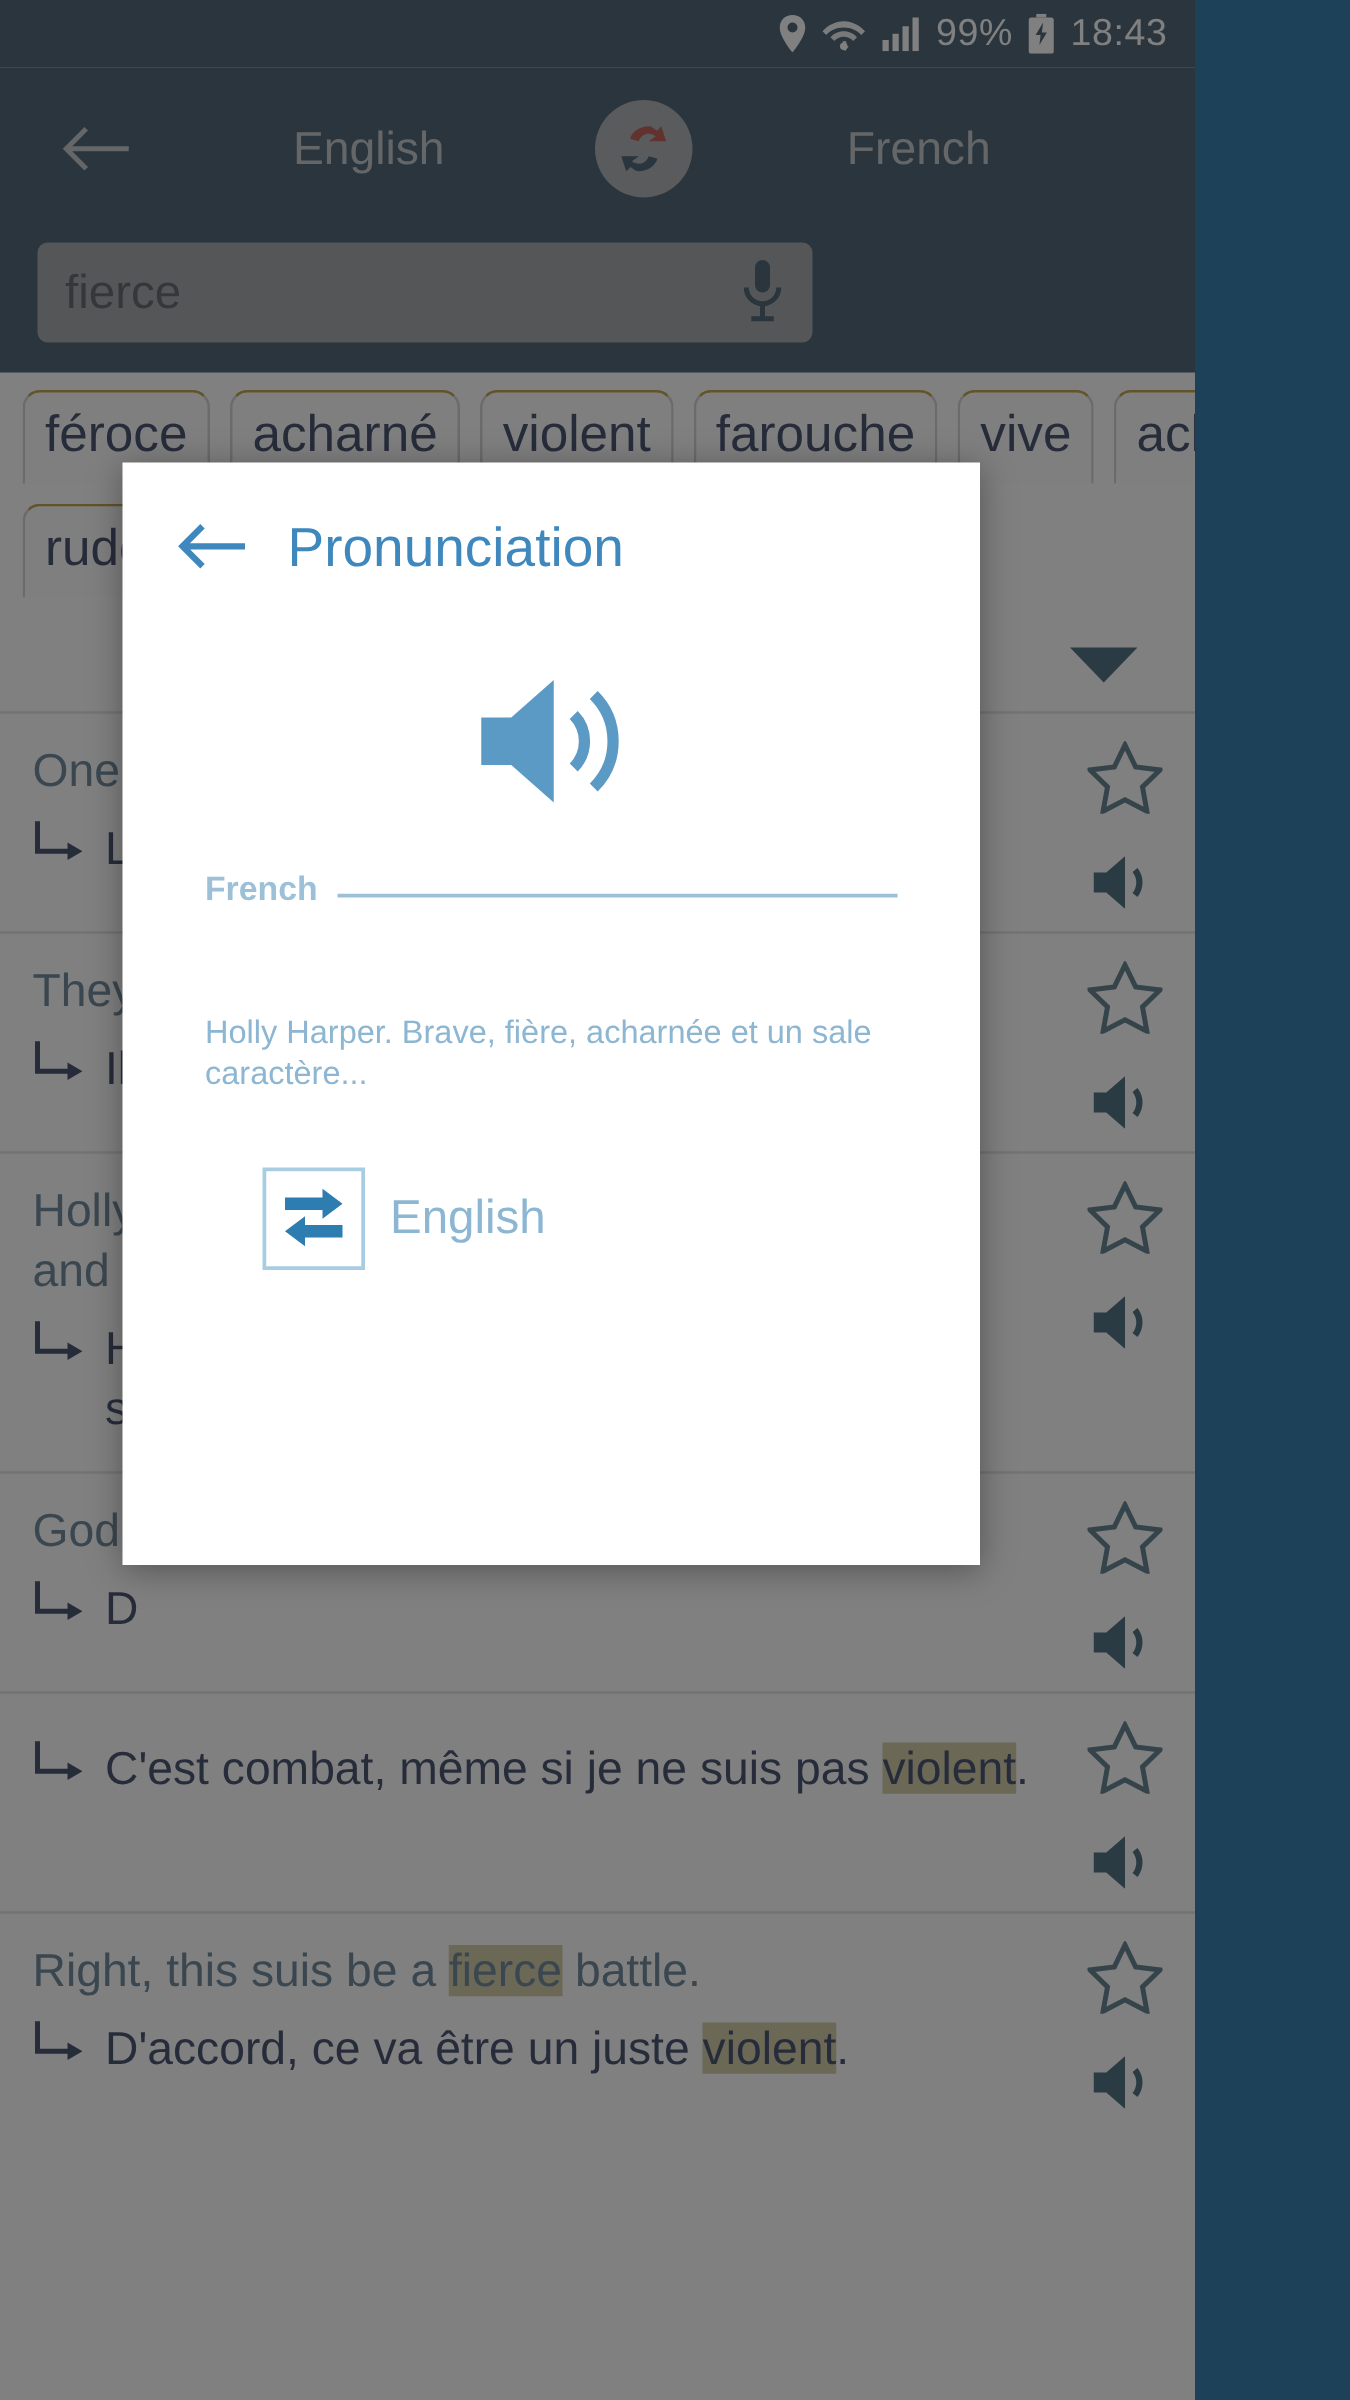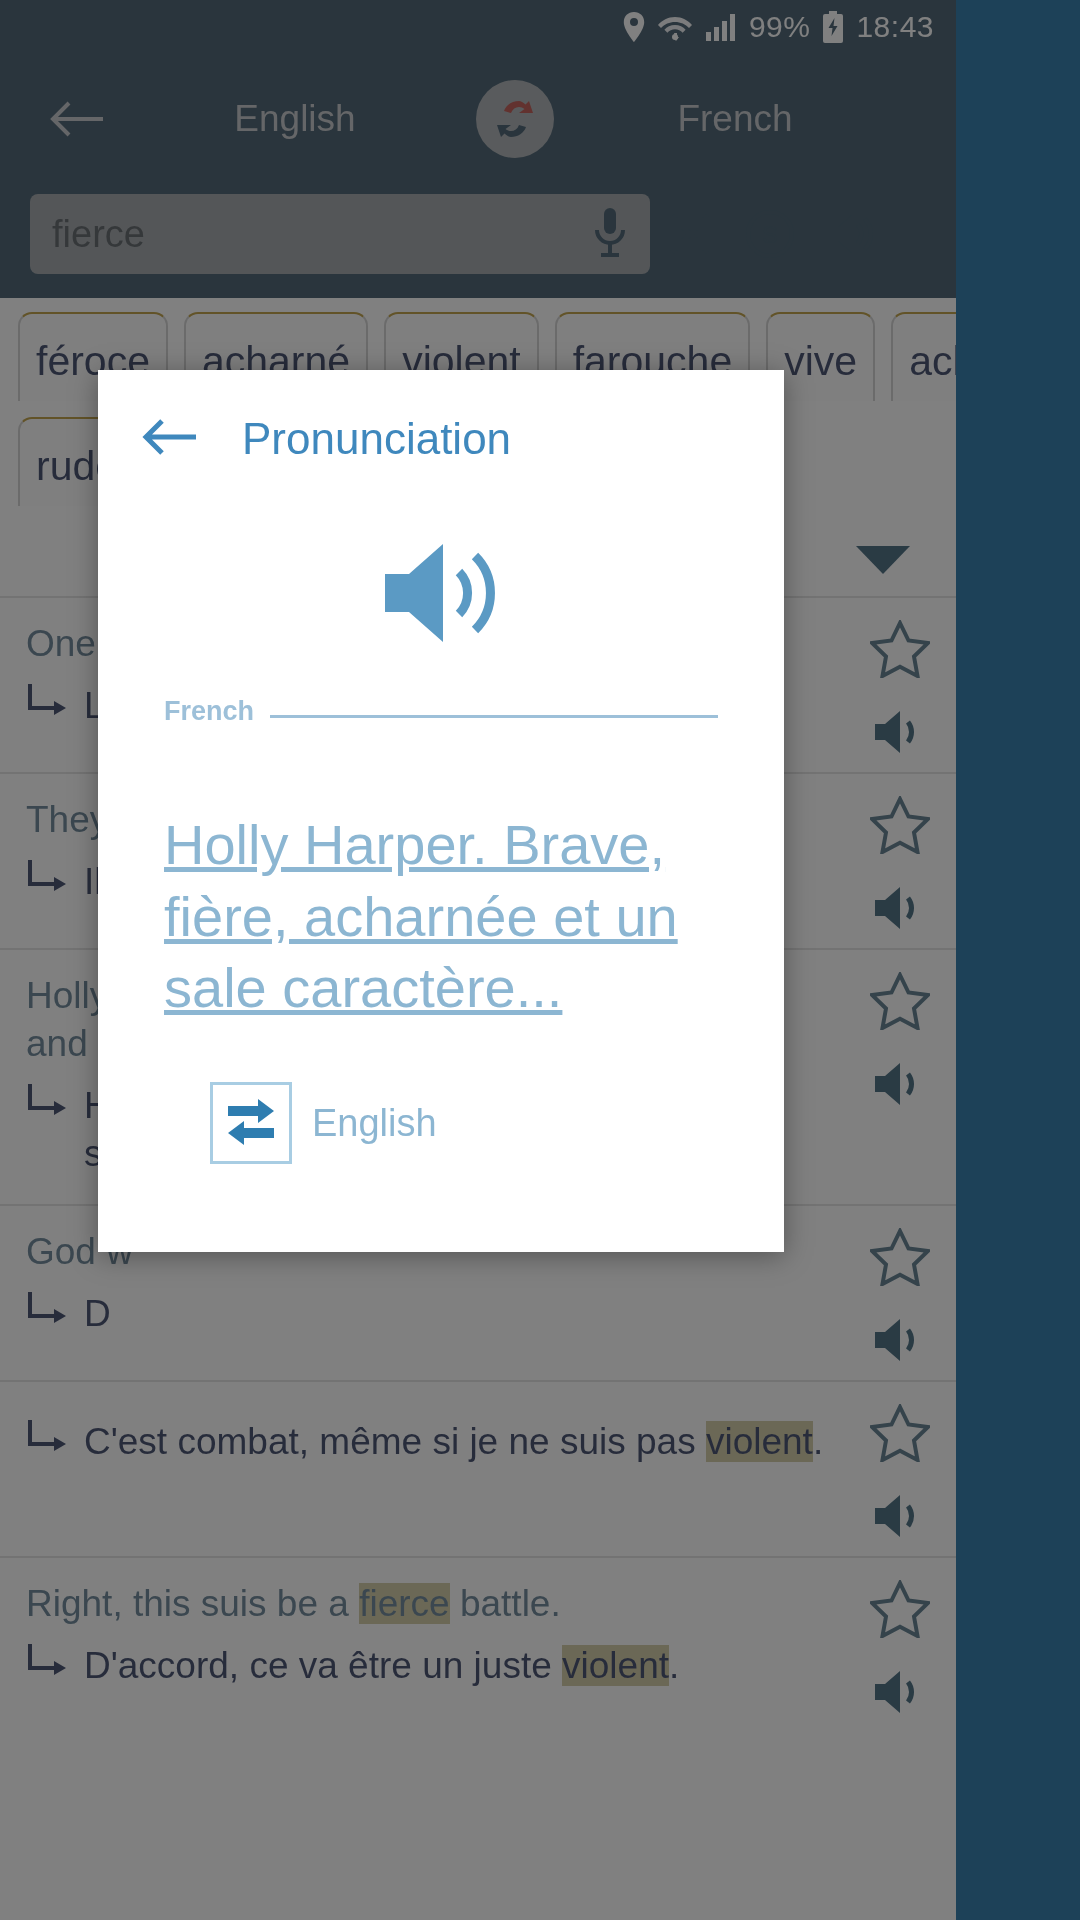--- a/index.html
+++ b/index.html
@@ -46,21 +46,21 @@
   }
   .searchbox .q { flex:1; font-size:38px; color:#3c4349; }
   .topicon { width:80px; display:flex; align-items:center; justify-content:center; color:#1d3b50; }
 
   .chipsarea { background:#ffffff; padding:14px 18px 8px 18px; }
   .chiprow { display:flex; gap:16px; margin-bottom:16px; }
   .chip {
     border:2px solid #b08a1a; border-bottom:none; border-left-color:#c9c9c9;
     border-right-color:#c9c9c9;
     border-radius:14px 14px 0 0;
-    padding:24px 16px 16px 16px;
+    padding:10px 16px 16px 16px;
     font-size:41px; color:#15224a;
     background:#fdfdfd;
     white-space:nowrap;
   }
 
   .caretrow { display:flex; justify-content:flex-end; padding:14px 46px 16px 0; }
 
   .ex {
     border-top:2px solid #dcdcdc;
     padding:22px 0 26px 0;
@@ -80,28 +80,28 @@
 
   
   #scrim { position:absolute; inset:0; background:rgba(50,50,50,0.62); }
 
   
   #dialog {
     position:absolute; left:98px; top:370px; width:686px; height:882px;
     background:#ffffff;
     box-shadow:0 4px 26px rgba(0,0,0,0.35);
   }
-  .dlg-head { display:flex; align-items:center; padding:44px 0 0 44px; gap:44px; }
+  .dlg-head { display:flex; align-items:center; padding:44px 0 0 44px; gap:32px; }
   .dlg-title { font-size:44px; color:#3f88bd; }
   .dlg-speaker { display:flex; justify-content:center; margin-top:78px; }
   .dlg-langrow { display:flex; align-items:flex-end; padding:52px 66px 0 66px; gap:16px; }
   .dlg-lang { font-size:27px; font-weight:bold; color:#9dc0d9; white-space:nowrap; }
   .dlg-rule { flex:1; height:3px; background:#9dc0d9; margin-bottom:9px; }
   .dlg-text {
-    padding:82px 60px 0 66px; font-size:56px; color:#8cb6d2; line-height:1.28;text-decoration:underline;
+    padding:82px 60px 0 66px; font-size:26px; color:#8cb6d2; line-height:1.28;
   }
   .dlg-btns { display:flex; padding:58px 0 0 112px; gap:106px; align-items:center; }
   .dlg-btn { display:flex; align-items:center; gap:20px; }
   .dlg-btn-box {
     width:82px; height:82px; border:3px solid #a8cde3; background:#fff;
     display:flex; align-items:center; justify-content:center;
   }
   .dlg-btn-label { font-size:38px; color:#8cb6d2; }
 </style>
 </head>

